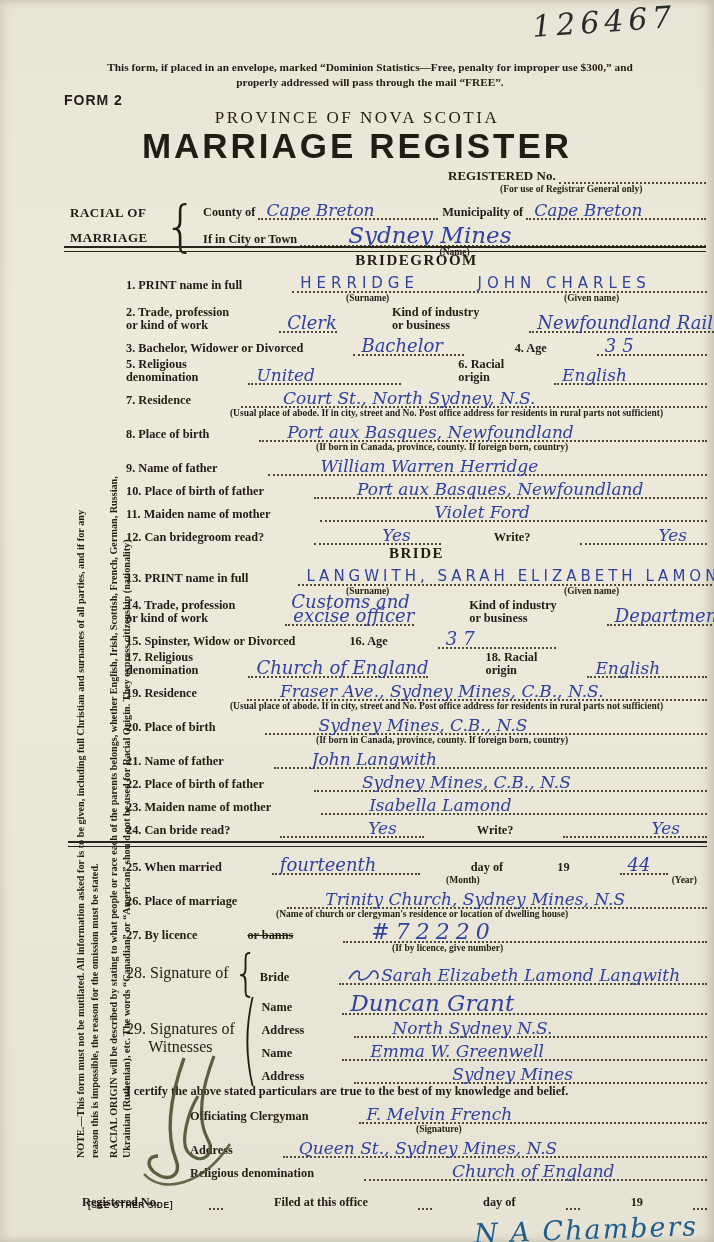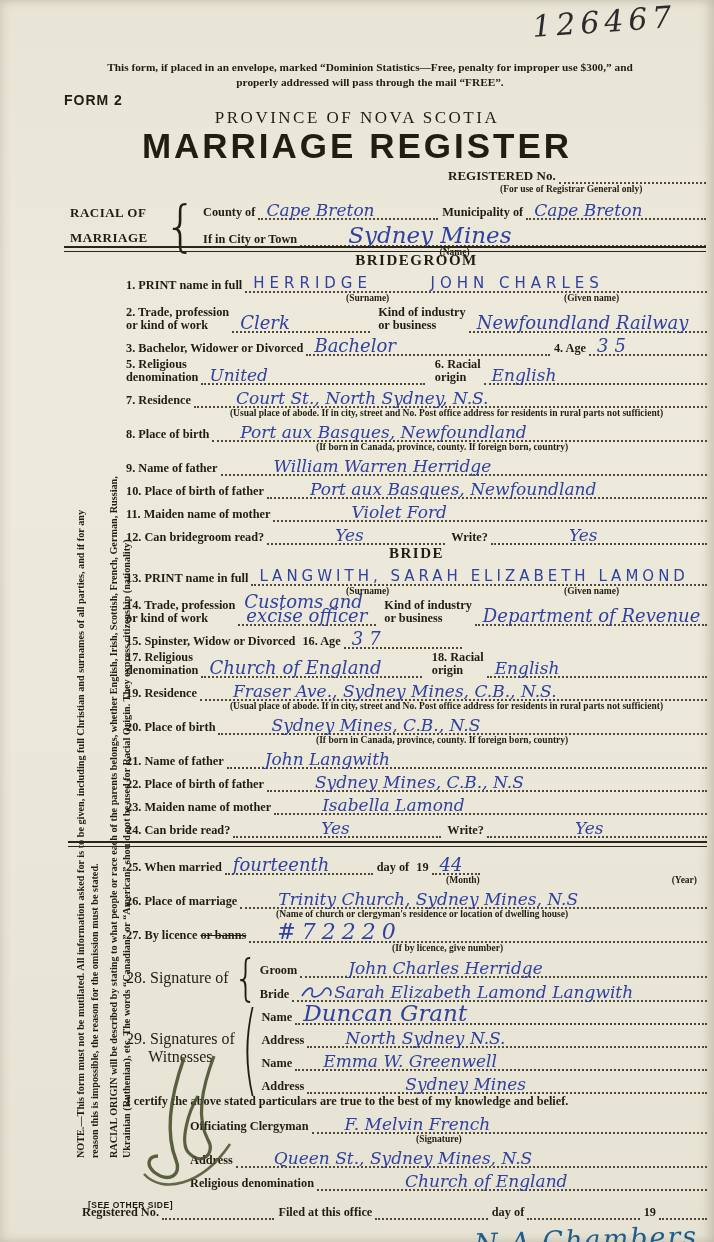--- a/index.html
+++ b/index.html
@@ -25,21 +25,21 @@
   .place-fields{flex:1;}
   .pf-row{display:flex;align-items:flex-end;height:27px;font:700 12.3px "Liberation Serif",serif;white-space:nowrap;}
   .pf-note{height:11px;text-align:center;font:700 9.5px "Liberation Serif",serif;}
   .dblrule-abs{position:absolute;top:246px;left:64px;right:8px;height:3px;
     border-top:2.5px solid #2a251b;border-bottom:1.3px solid #2a251b;}
   .margin-notes{position:absolute;left:74px;top:1158px;width:822px;transform:rotate(-90deg);transform-origin:0 0;}
   .mn{font:700 10.2px/13.8px "Liberation Serif",serif;white-space:nowrap;}
   .mn-gap{margin-top:5px;}
   .main{position:absolute;top:252px;left:126px;right:7px;}
   .sec{height:18px;text-align:center;font:700 15px "Liberation Serif",serif;letter-spacing:1.5px;}
-  .row{display:flex;align-items:flex-end;height:23px;font:700 12.3px "Liberation Serif",serif;white-space:nowrap;}
+  .row{display:flex;align-items:flex-end;height:23px;font:700 12.3px "Liberation Serif",serif;white-space:nowrap;gap:47px;}
   .row.r2h{height:29px;}
   .lbl{padding-right:3px;}
   .lbl2{display:inline-block;line-height:1.1;vertical-align:bottom;}
   .fill{flex:1;border-bottom:2px dotted #4f4838;position:relative;padding-left:8px;}
   .hw{font:italic 18px/1 "DejaVu Serif",serif;color:#31419f;white-space:nowrap;display:inline-block;
     transform:translateY(2px);}
   .hw-lg{font-size:17px;}
   .hw-caps{font:15px "DejaVu Sans",sans-serif;letter-spacing:5px;color:#31419f;white-space:pre;
     display:inline-block;transform:translateY(1px);}
   .subnote{height:11px;position:relative;font:700 9.5px "Liberation Serif",serif;}
@@ -167,21 +167,21 @@
       <span class="fill"><span class="hw hw-lg" style="margin-left:45px">William Warren Herridge</span></span>
     </div>
 
     <div class="row">
       <span class="lbl">10. Place of birth of father</span>
       <span class="fill"><span class="hw hw-lg" style="margin-left:35px">Port aux Basques, Newfoundland</span></span>
     </div>
 
     <div class="row">
       <span class="lbl">11. Maiden name of mother</span>
-      <span class="fill"><span class="hw hw-lg" style="margin-left:70px">Violet Ford</span></span>
+      <span class="fill"><span class="hw hw-lg" style="margin-left:106px">Violet Ford</span></span>
     </div>
 
     <div class="row">
       <span class="lbl">12. Can bridegroom read?</span>
       <span class="fill" style="max-width:170px"><span class="hw hw-lg" style="margin-left:60px">Yes</span></span>
       <span class="lbl" style="padding-left:6px">Write?</span>
       <span class="fill"><span class="hw hw-lg" style="margin-left:70px">Yes</span></span>
     </div>
 
     <div class="sec">BRIDE</div>
@@ -281,24 +281,20 @@
       <span class="fill"><span class="hw hw-lg sp2" style="margin-left:20px;font-size:22px">#72220</span></span>
     </div>
     <div class="subnote">
         <span class="sn-abs" style="left:266px">(If by licence, give number)</span>
       </div>
 
     <div class="bracegrp">
       <span class="lbl">28. Signature of</span>
       <span class="brace-m">{</span>
       <span class="grp-rows">
-        <span class="row" style="height:24px">
-          <span class="lbl">Groom</span>
-          <span class="fill"><span class="hw hw-lg" style="margin-left:40px">John Charles Herridge</span></span>
-        </span>
         <span class="row" style="height:24px">
           <span class="lbl">Bride</span>
           <span class="fill"><svg class="scribble-svg" style="display:inline-block;vertical-align:bottom" width="34" height="16" viewBox="0 0 34 16">
                 <path d="M2 12 C8 2 14 2 12 9 C10 15 20 14 24 6 C27 1 33 6 30 12" fill="none" stroke="#31419f" stroke-width="1.6"></path>
               </svg><span class="hw hw-lg">Sarah Elizabeth Lamond Langwith</span></span>
         </span>
       </span>
     </div>
 
     <div class="bracegrp">
@@ -321,29 +317,29 @@
           <span class="lbl">Address</span>
           <span class="fill"><span class="hw hw-lg" style="margin-left:90px">Sydney Mines</span></span>
         </span>
       </span>
     </div>
 
     <div class="certify">I certify the above stated particulars are true to the best of my knowledge and belief.</div>
 
     <div class="row" style="padding-left:64px">
       <span class="lbl">Officiating Clergyman</span>
-      <span class="fill"><span class="hw hw-lg" style="margin-left:25px">F. Melvin French</span></span>
+      <span class="fill"><span class="hw hw-lg" style="">F. Melvin French</span></span>
     </div>
     <div class="subnote">
         <span class="sn-abs" style="left:290px">(Signature)</span>
       </div>
 
     <div class="row" style="padding-left:64px">
       <span class="lbl">Address</span>
-      <span class="fill"><span class="hw hw-lg" style="margin-left:30px">Queen St., Sydney Mines, N.S</span></span>
+      <span class="fill"><span class="hw hw-lg" style="margin-left:8px">Queen St., Sydney Mines, N.S</span></span>
     </div>
 
     <div class="row" style="padding-left:64px">
       <span class="lbl">Religious denomination</span>
       <span class="fill"><span class="hw hw-lg" style="margin-left:80px">Church of England</span></span>
     </div>
 
     <div class="row" style="margin-left:-44px;margin-top:6px">
       <span class="lbl">Registered No.</span>
       <span class="fill" style="max-width:110px"></span>

